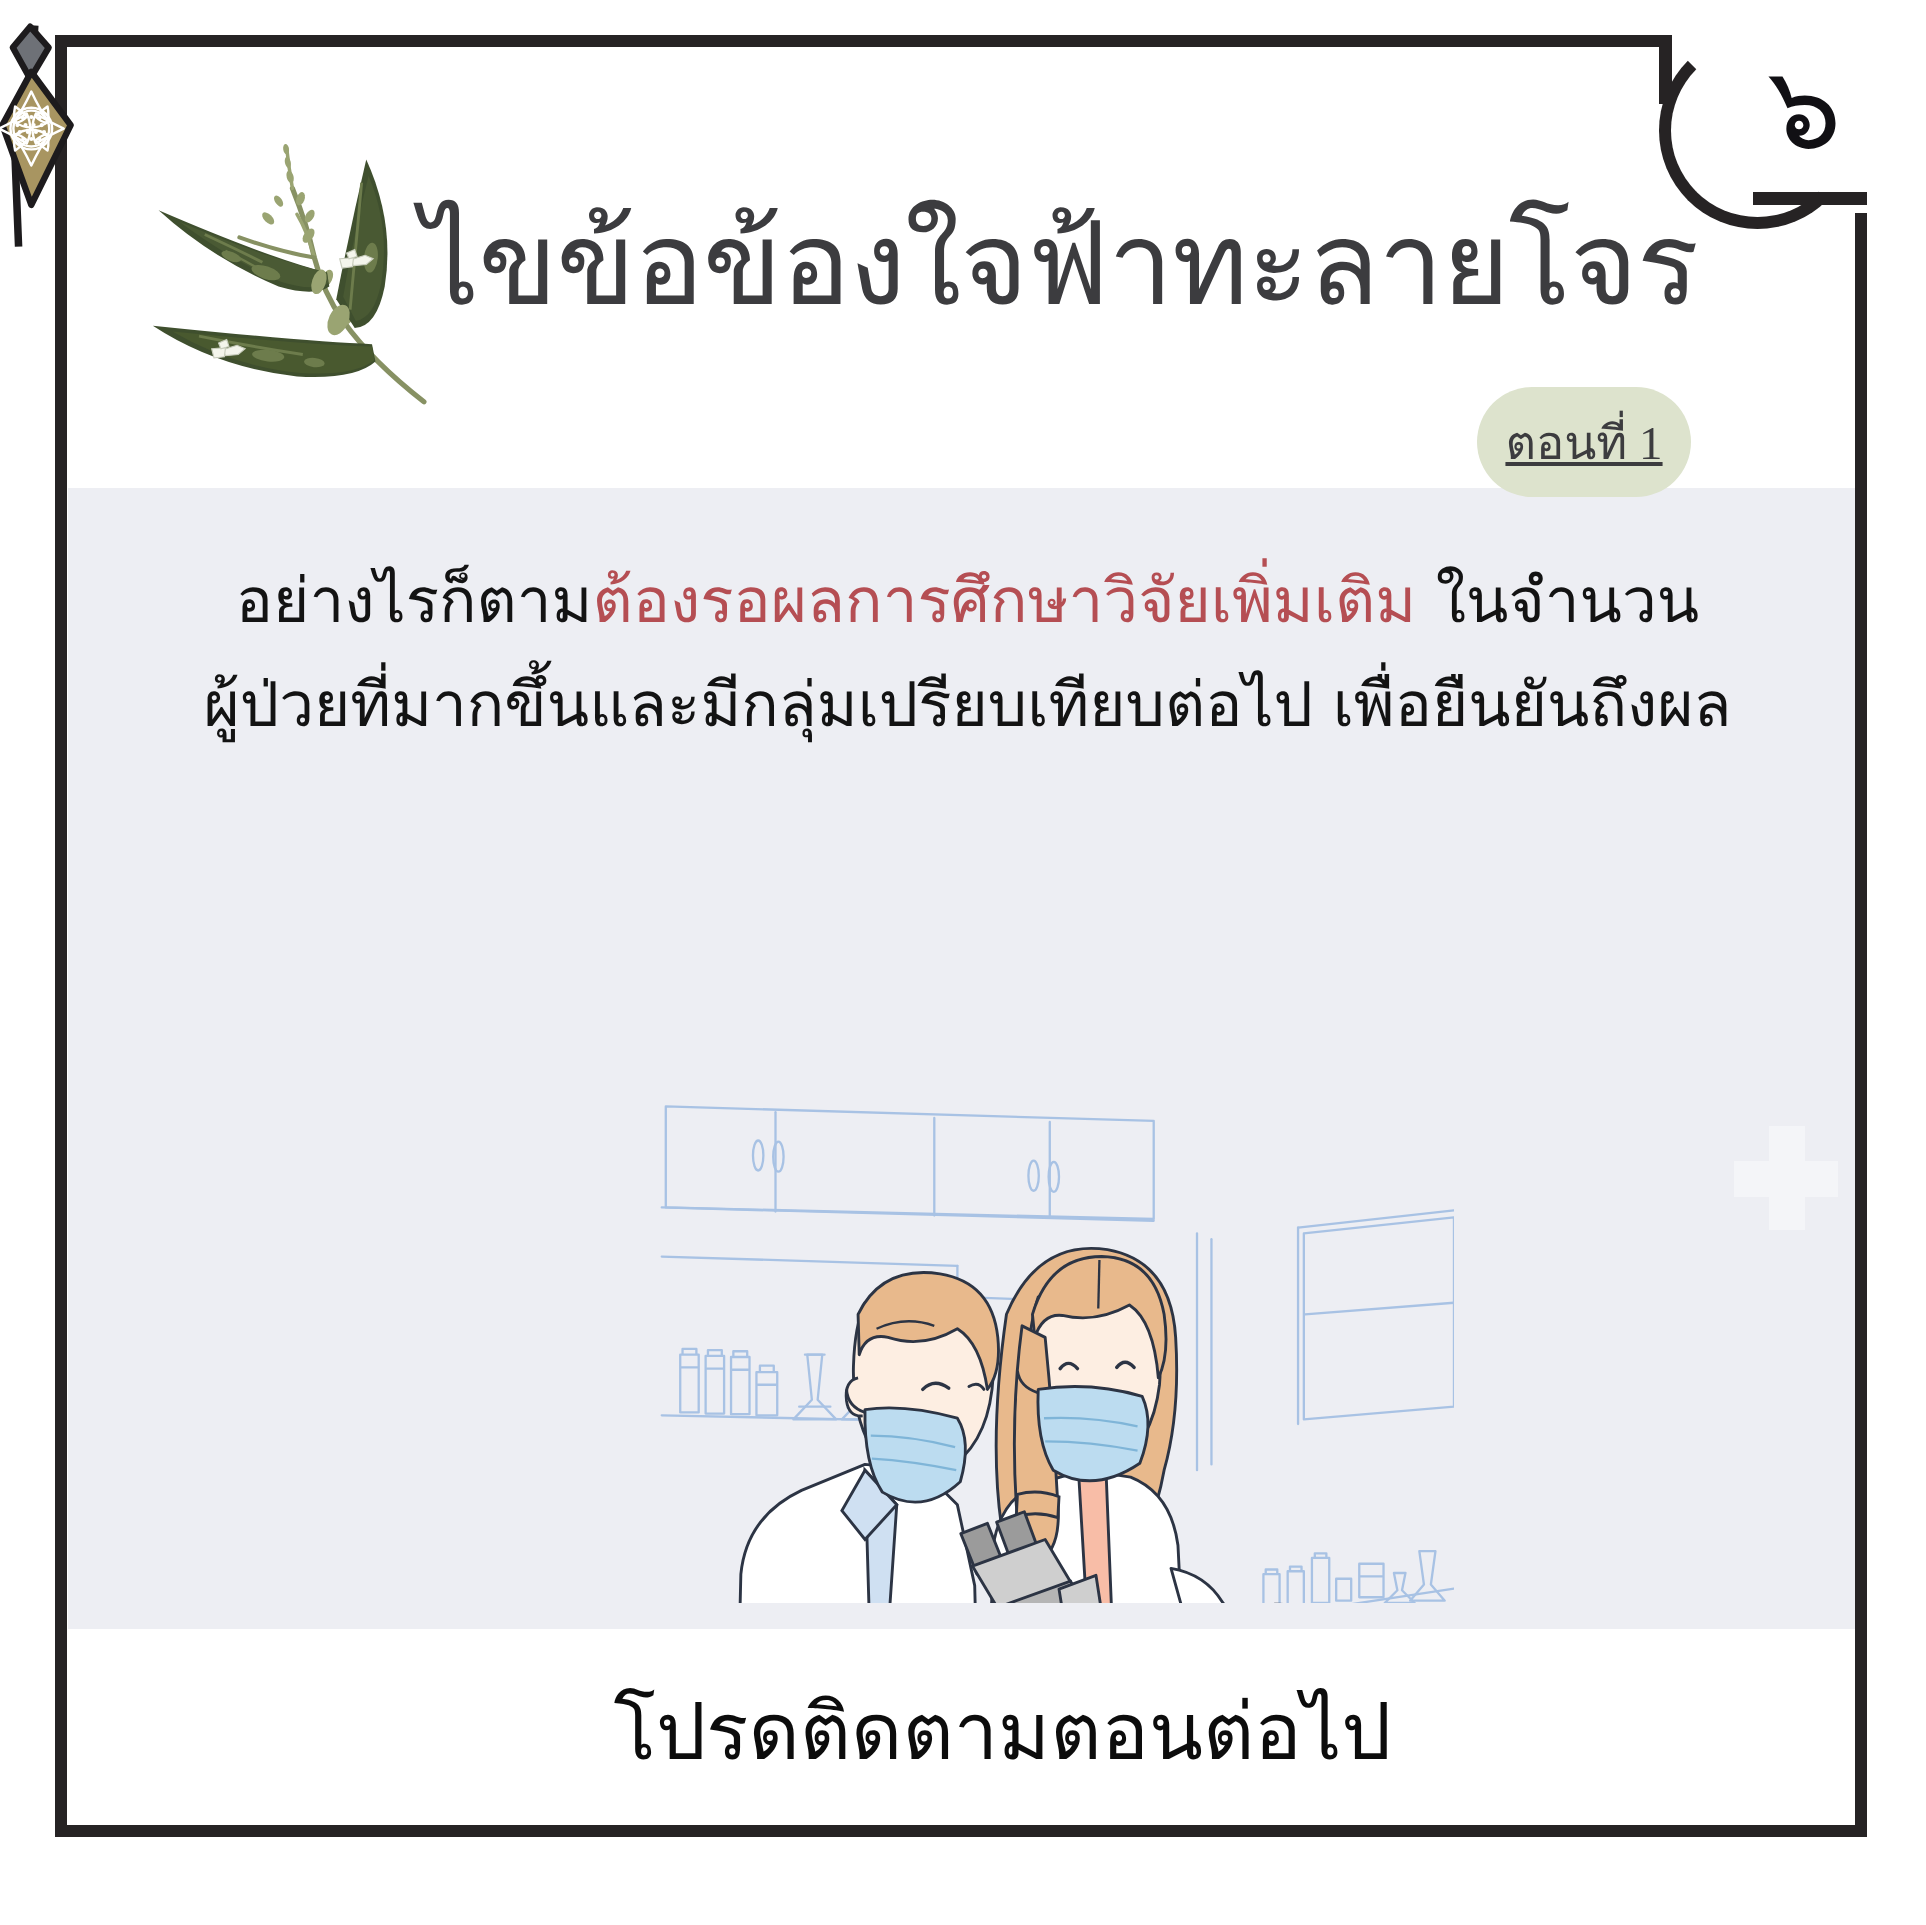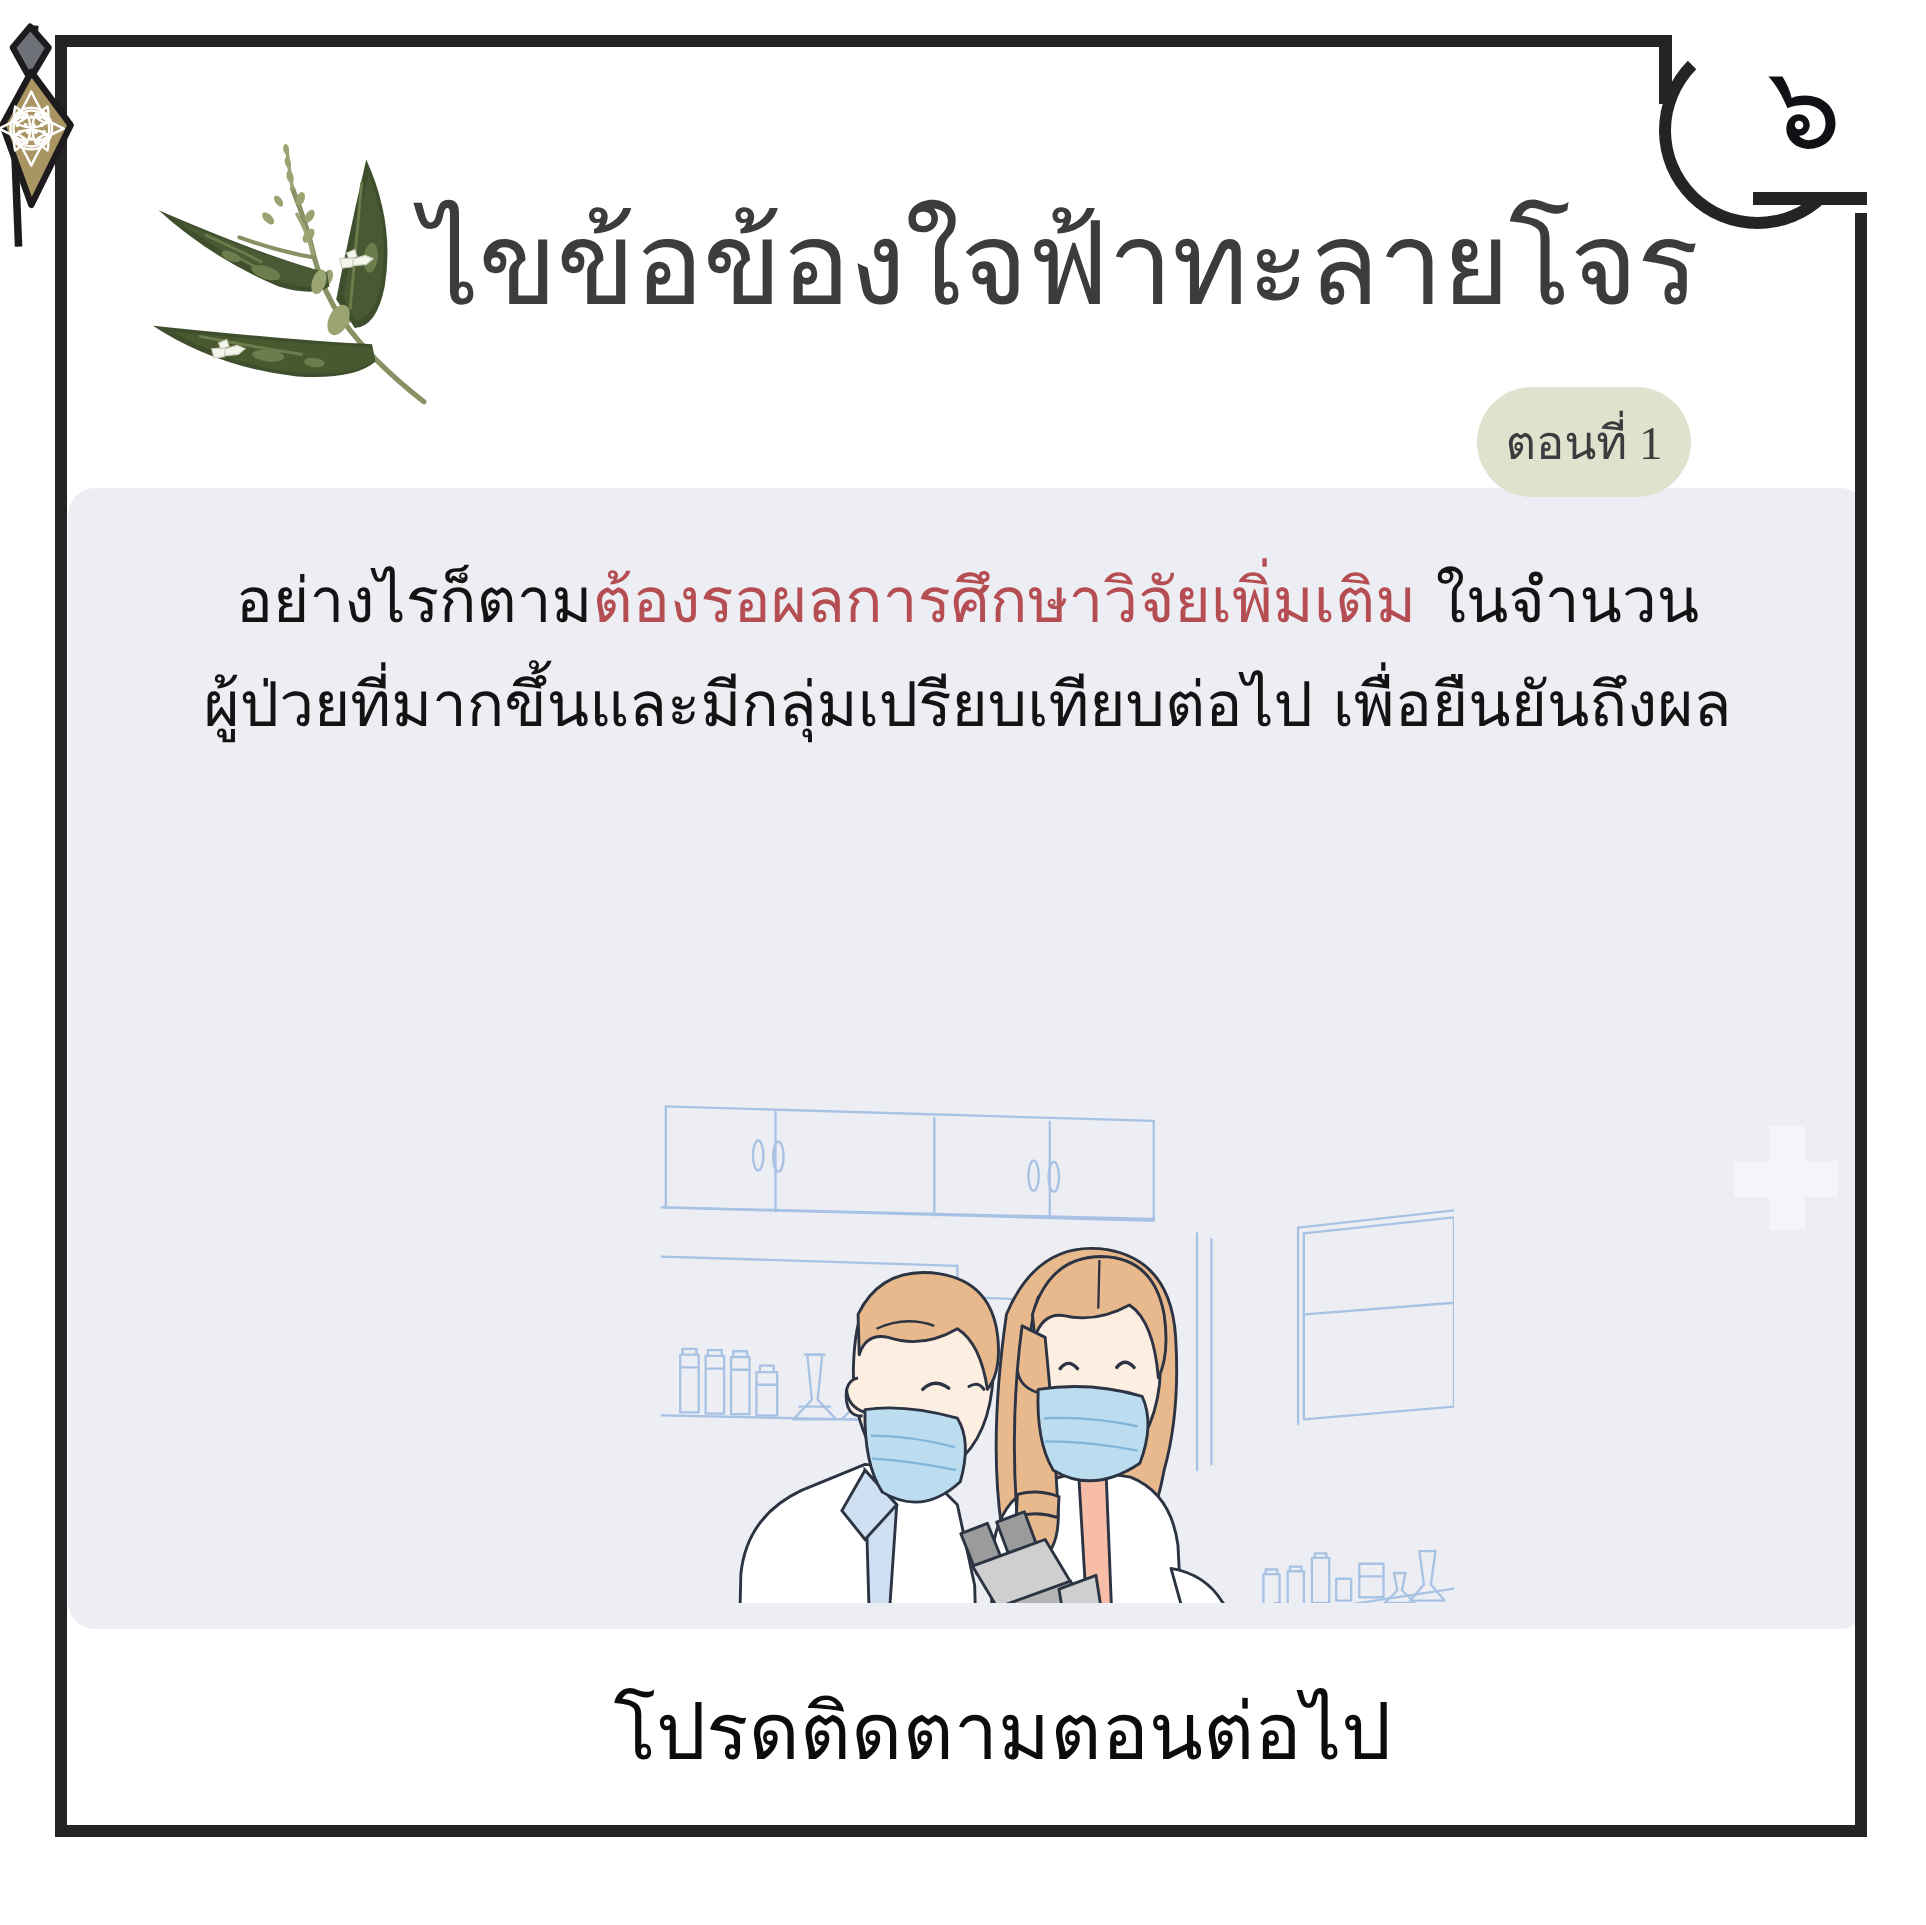--- a/index.html
+++ b/index.html
@@ -67,27 +67,27 @@
     letter-spacing:-1.2px;
     white-space:nowrap;
   }
   .episode-badge{
     position:absolute;left:1408px;top:341px;
     min-width:214px;height:110px;
     background:#dde3cd;border-radius:55px;
     display:flex;align-items:center;justify-content:center;
     font-family:"Liberation Serif","DejaVu Serif",serif;
     font-size:47px;color:#3c3c3f;
-    padding:0 25.4px;box-sizing:border-box;
+    padding:0 25.4px;box-sizing:border-box;text-decoration:underline;
   }
 
   
   .panel{
     position:absolute;left:68px;top:488px;width:1799px;height:1141px;
-    background:#edeef3;z-index:1;overflow:hidden;border-radius:27px;
+    background:#edeef3;z-index:1;overflow:hidden;
   }
   .watermark-plus{
     position:absolute;left:1666px;top:638px;width:104px;height:104px;
     z-index:2;
   }
   .watermark-plus::before,
   .watermark-plus::after{
     content:"";position:absolute;background:#f4f5f8;
   }
   .watermark-plus::before{left:35px;top:0;width:36px;height:104px;}

